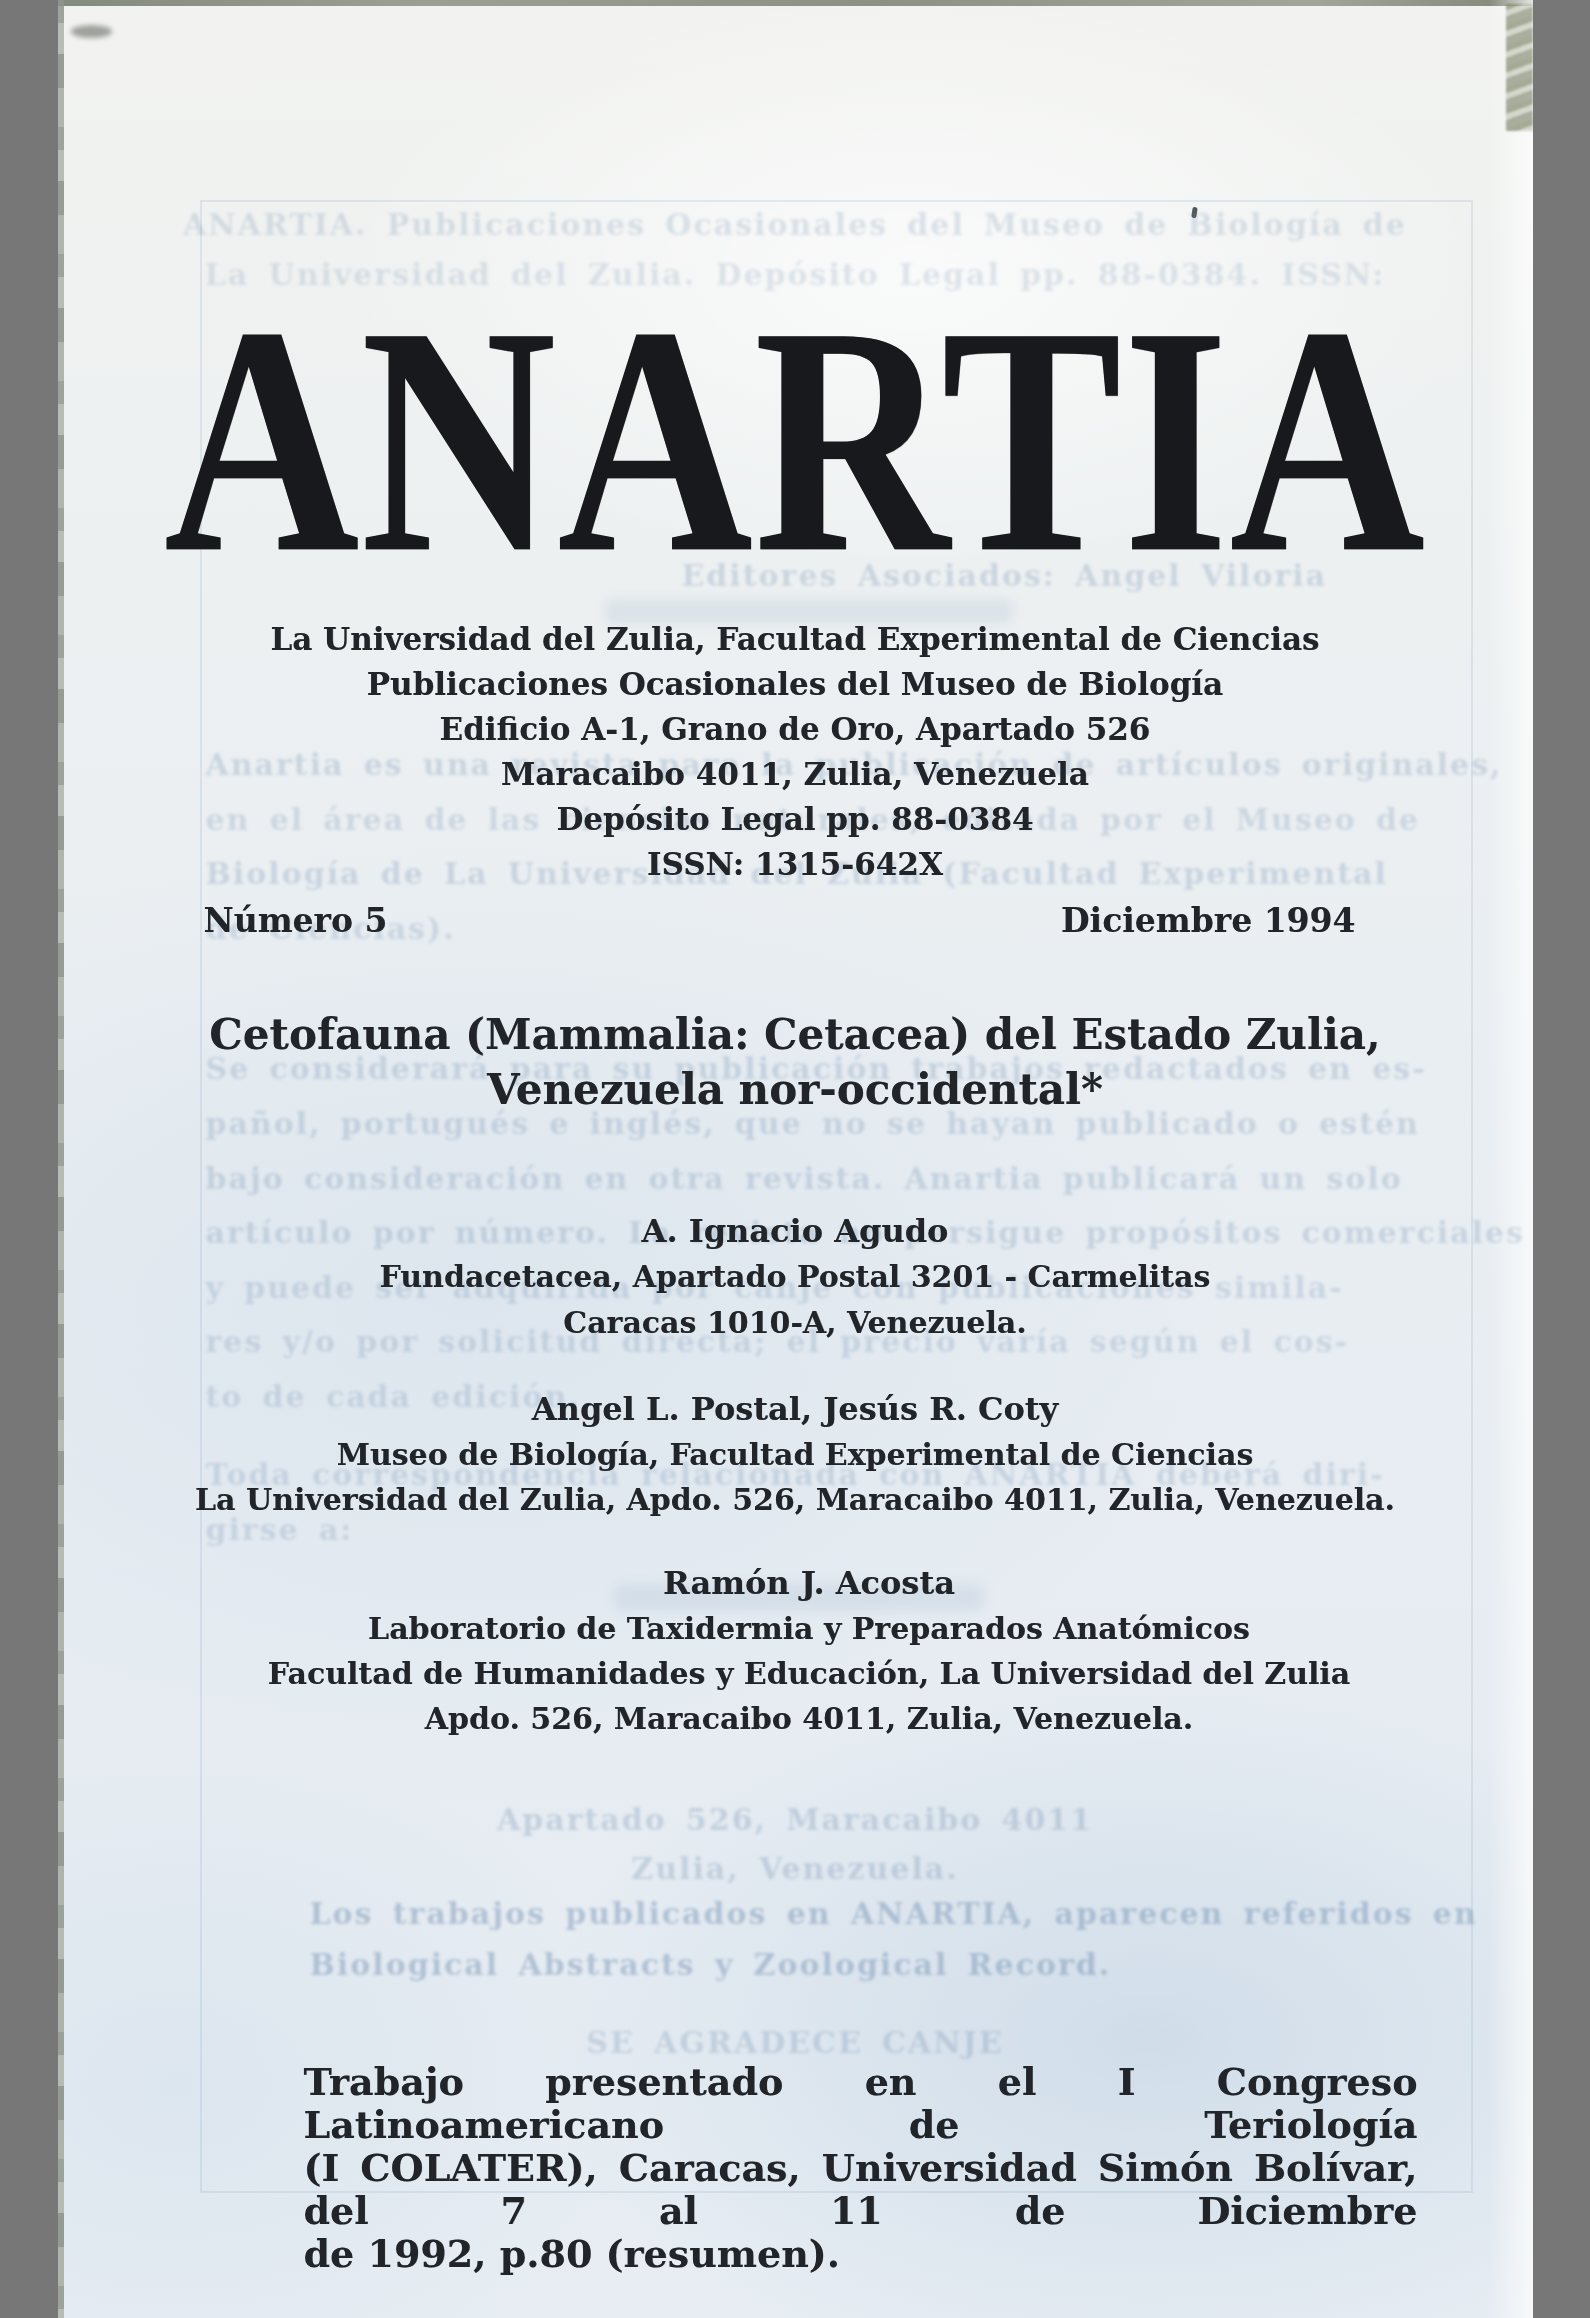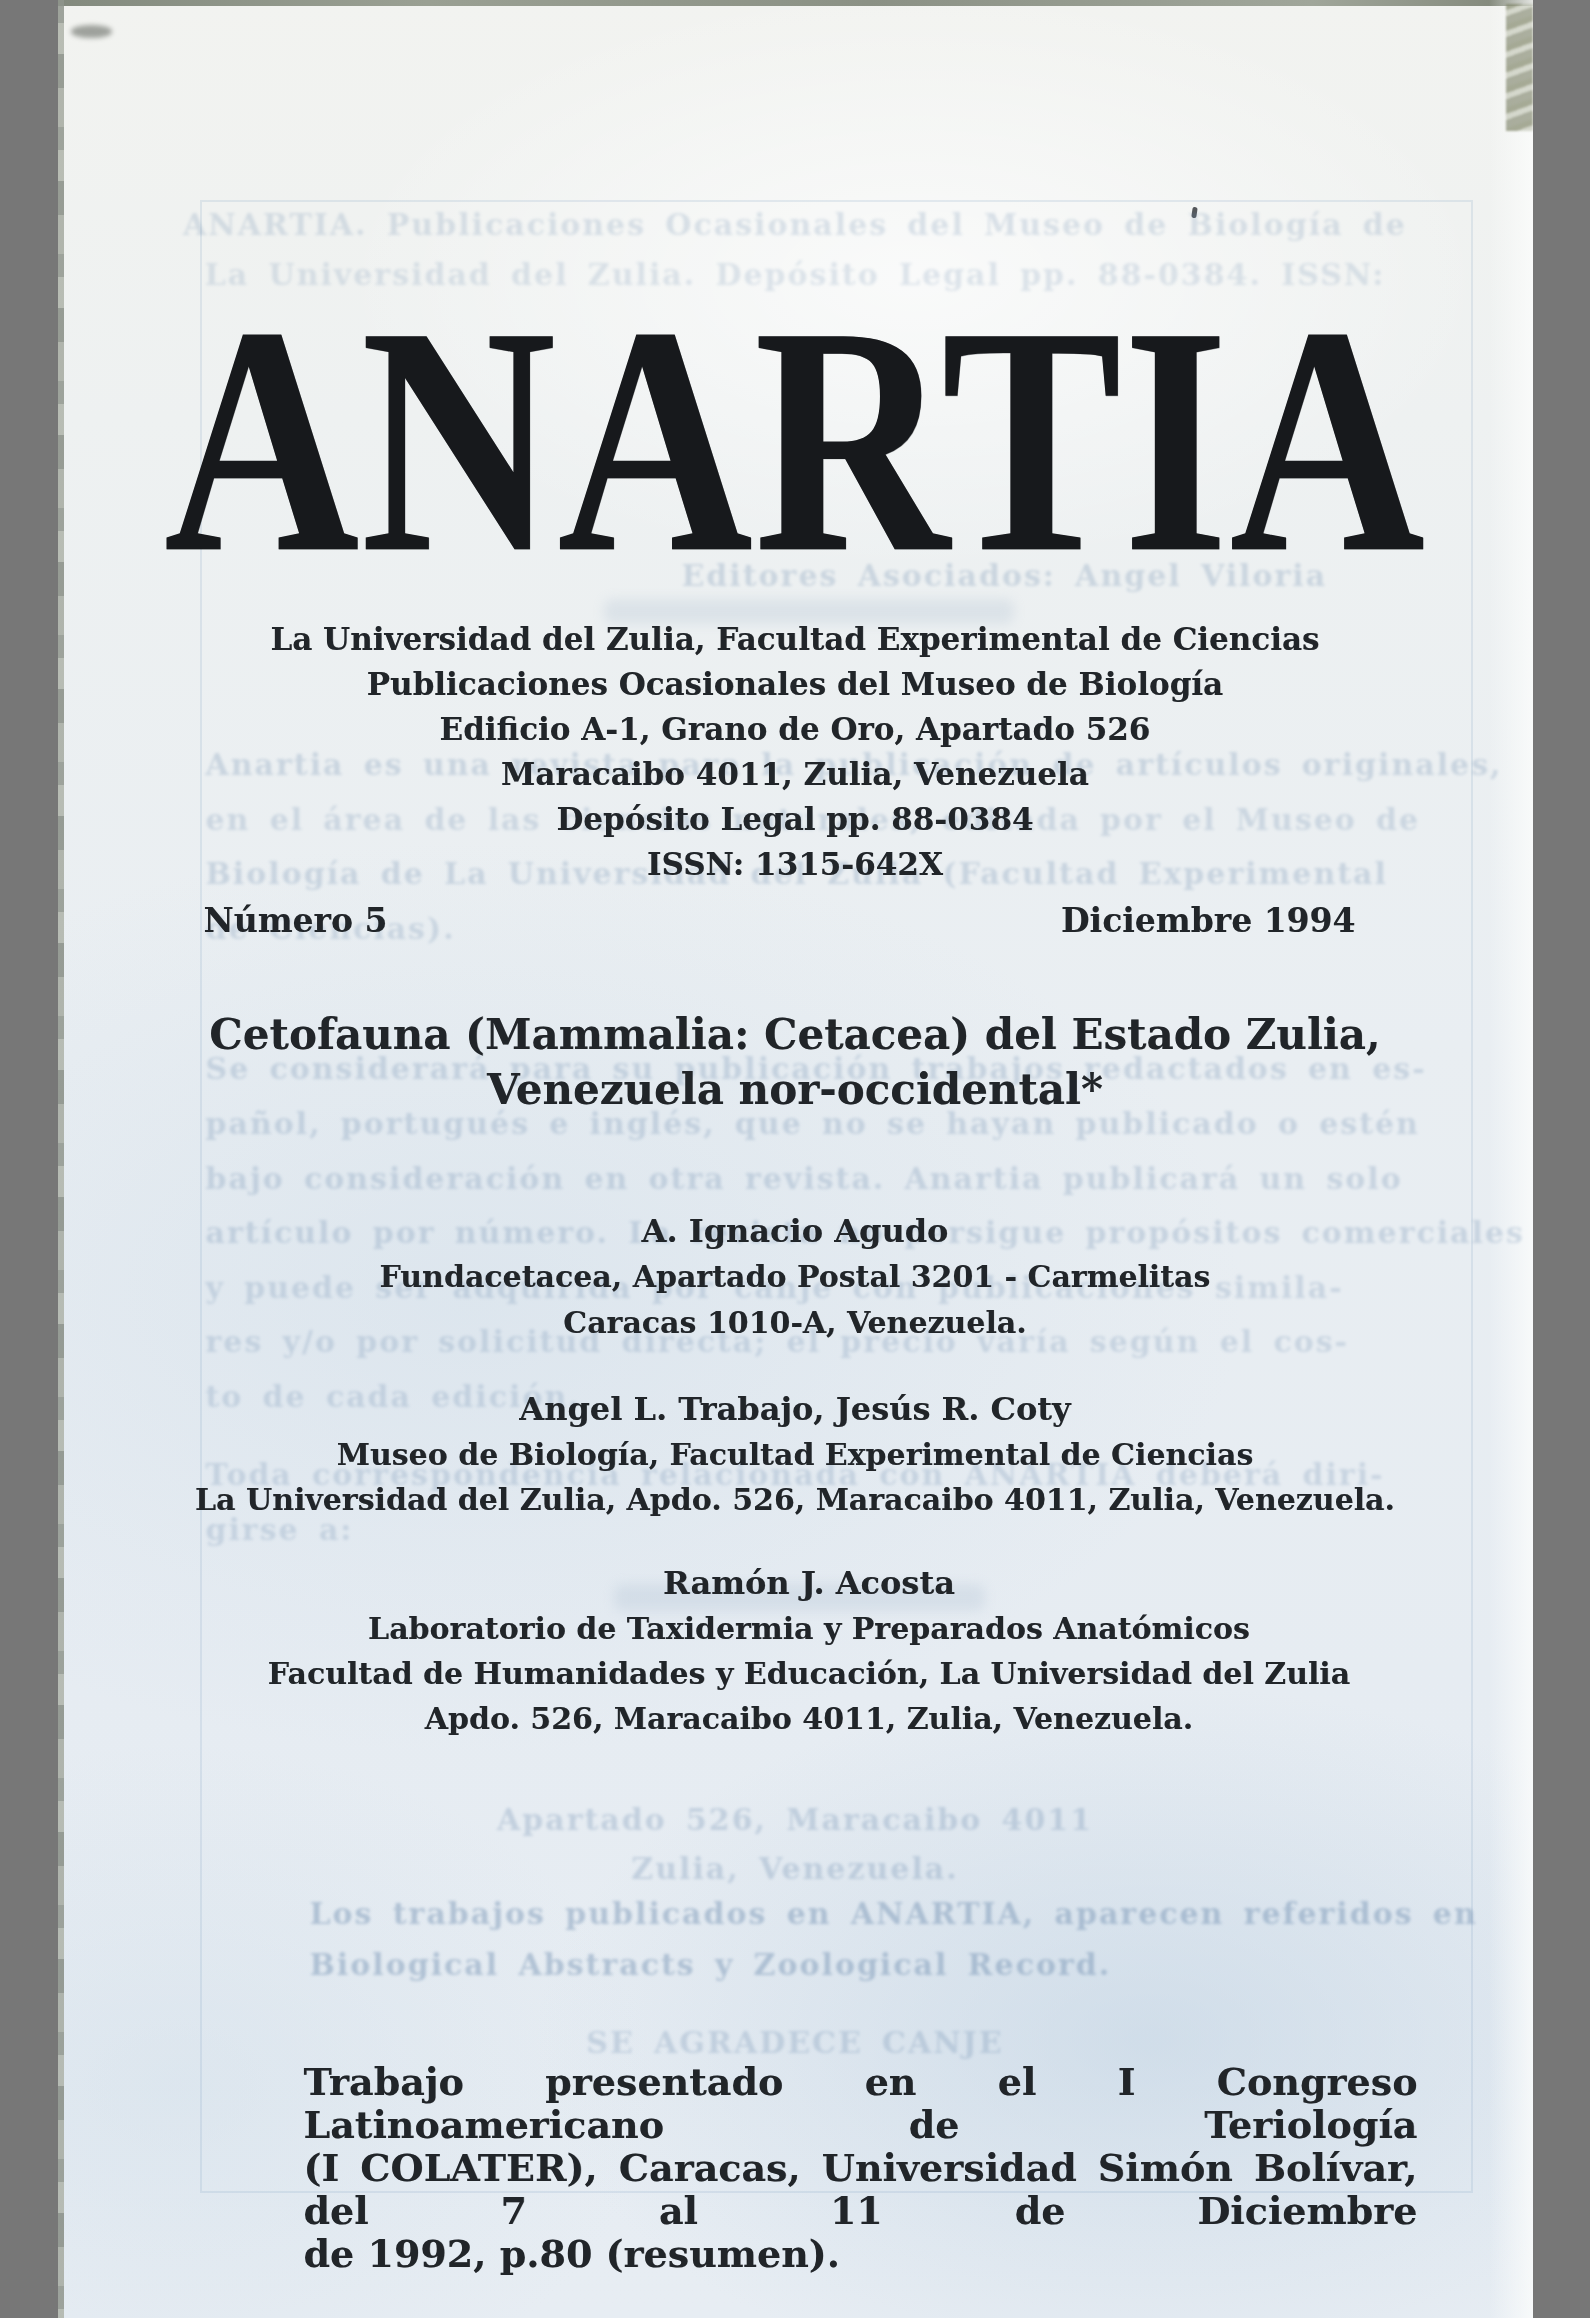--- a/index.html
+++ b/index.html
@@ -118,21 +118,21 @@
     <div>Venezuela nor-occidental*</div>
   </div>
 
   <div class="author-block ab1 ink">
     <div class="author-name">A. Ignacio Agudo</div>
     <div>Fundacetacea, Apartado Postal 3201 - Carmelitas</div>
     <div>Caracas 1010-A, Venezuela.</div>
   </div>
 
   <div class="author-block ab2 ink">
-    <div class="author-name">Angel L. Trabajo, Jesús R. Coty</div>
+    <div class="author-name">Angel L. Postal, Jesús R. Coty</div>
     <div>Museo de Biología, Facultad Experimental de Ciencias</div>
     <div>La Universidad del Zulia, Apdo. 526, Maracaibo 4011, Zulia, Venezuela.</div>
   </div>
 
   <div class="author-block ab3 ink">
     <div class="author-name">Ramón J. Acosta</div>
     <div>Laboratorio de Taxidermia y Preparados Anatómicos</div>
     <div>Facultad de Humanidades y Educación, La Universidad del Zulia</div>
     <div>Apdo. 526, Maracaibo 4011, Zulia, Venezuela.</div>
   </div>

